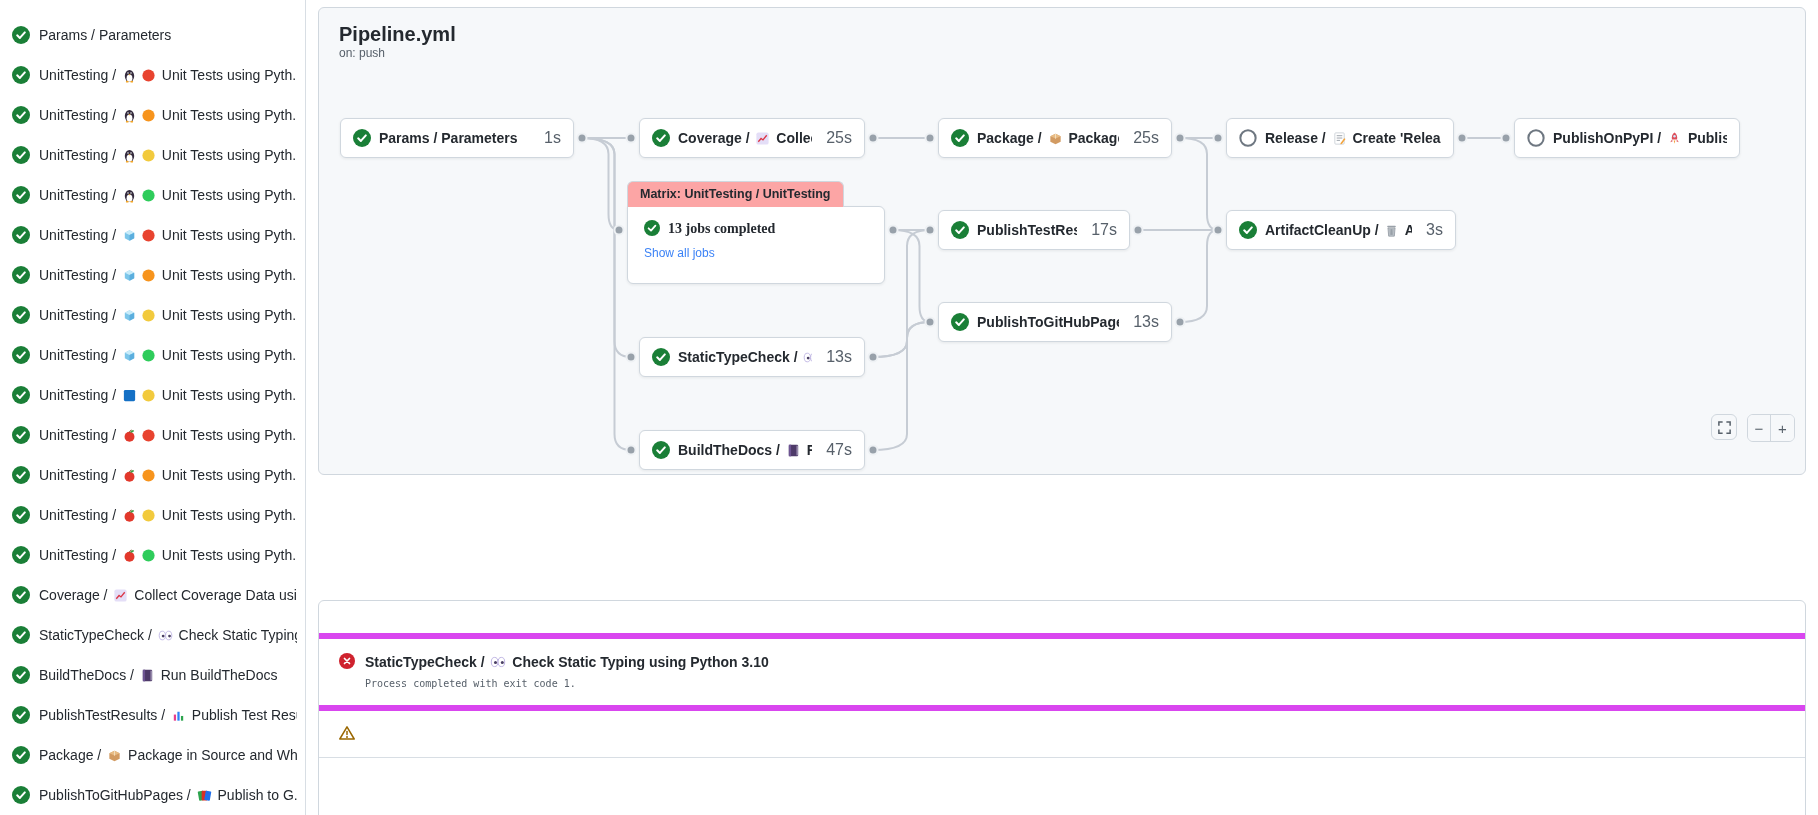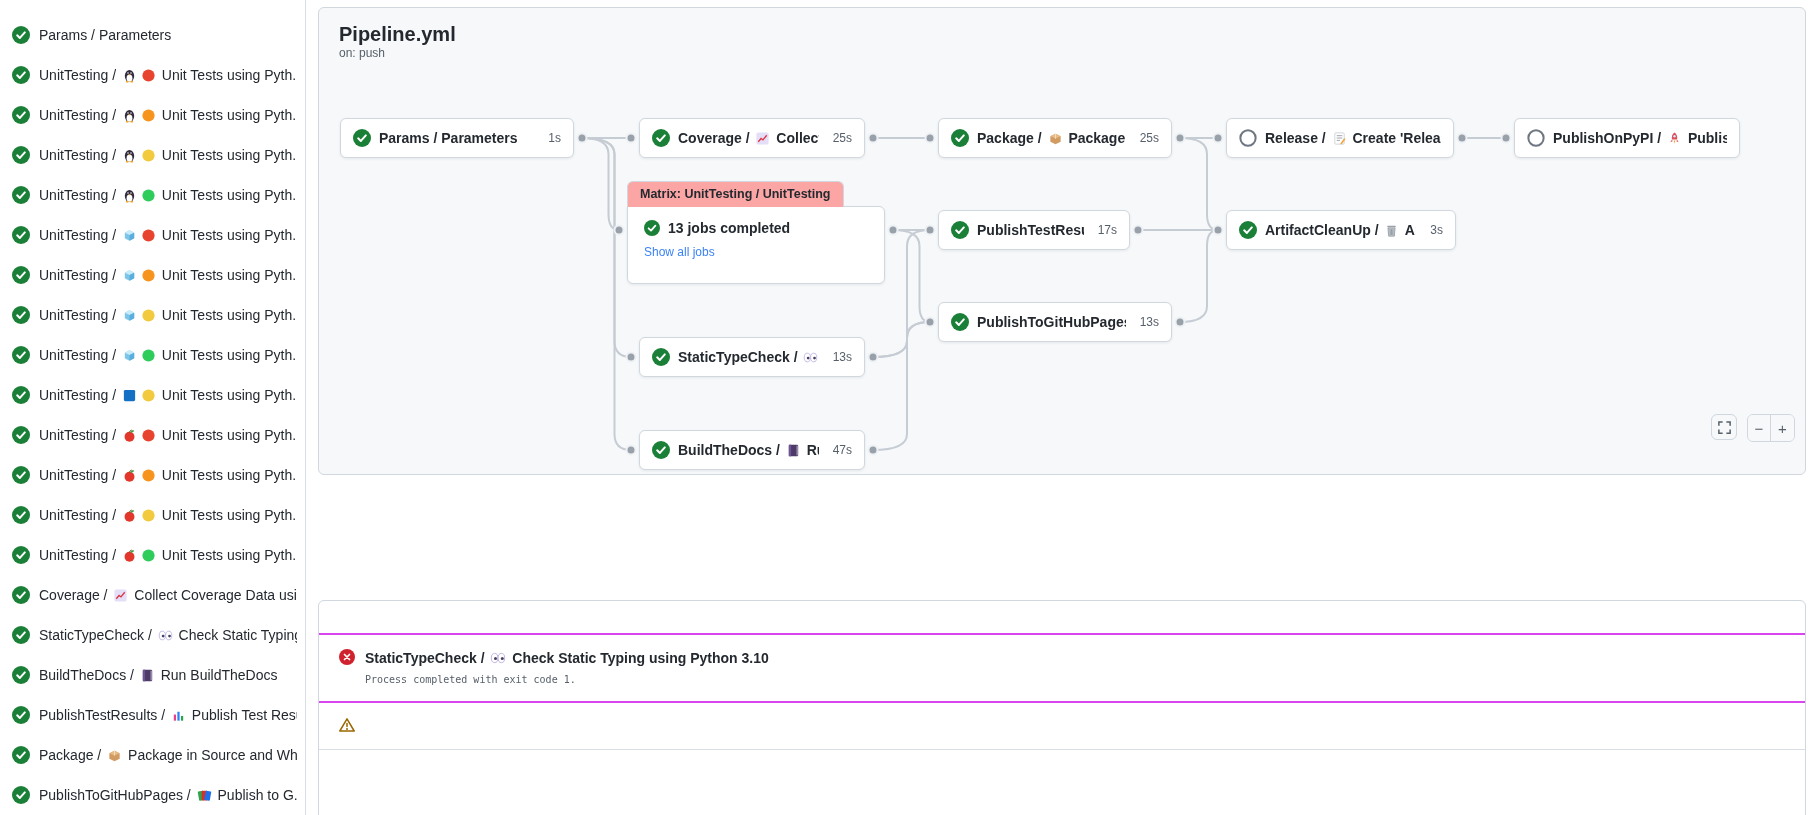--- a/index.html
+++ b/index.html
@@ -20,46 +20,46 @@
   .graph-header{position:absolute;left:0;top:0;padding:15px 20px;z-index:2;}
   .graph-header h2{margin:0;font-size:20px;font-weight:700;}
   .trigger{font-size:12px;color:#57606a;}
   svg.edges{position:absolute;left:0;top:0;width:1488px;height:578px;z-index:0;pointer-events:none;}
   svg.edges path{fill:none;stroke:#c6ccd4;stroke-width:2;}
   svg.edges circle{fill:#98a1aa;stroke:#eef1f4;stroke-width:2;}
   .node{position:absolute;height:40px;box-sizing:border-box;display:flex;align-items:center;gap:8px;
     padding:0 12px;background:#fff;border:1px solid #d0d7de;border-radius:6px;z-index:1;cursor:pointer;
     box-shadow:0 1px 3px rgba(31,35,40,.08);font-size:14px;font-weight:700;}
   .node-text{white-space:nowrap;overflow:hidden;flex:1;min-width:0;}
-  .dur{margin-left:auto;padding-left:6px;color:#57606a;font-size:12px;font-weight:400;}
+  .dur{margin-left:auto;padding-left:6px;color:#57606a;font-size:16px;font-weight:400;}
   
   .matrix{position:absolute;z-index:1;}
   .matrix-tab{display:inline-block;position:relative;z-index:2;background:#fca5a5;border:1px solid #d0d7de;
     border-bottom:none;border-radius:6px 6px 0 0;padding:5px 12px 6px;font-size:12.5px;font-weight:700;cursor:pointer;}
   .matrix-body{margin-top:-1px;width:258px;height:78px;box-sizing:border-box;background:#fff;
     border:1px solid #d0d7de;border-radius:0 6px 6px 6px;box-shadow:0 1px 3px rgba(31,35,40,.08);
     padding:13px 16px;cursor:pointer;}
-  .matrix-summary{display:flex;align-items:flex-start;gap:8px;font-size:14px;font-weight:700;}
+  .matrix-summary{display:flex;align-items:flex-end;gap:8px;font-size:14px;font-weight:700;font-family:Liberation Serif, serif;}
   .matrix-summary .icn svg{width:16px;height:16px;}
   .matrix-link{display:block;margin-top:9px;font-size:12px;color:#3b82f6;text-decoration:none;cursor:pointer;}
   
   .zoom-controls{position:absolute;right:10px;bottom:32px;display:flex;gap:10px;z-index:3;}
   .zc-btn{width:26px;height:26px;box-sizing:border-box;background:#f6f8fa;border:1px solid #d0d7de;
     border-radius:6px;display:flex;align-items:center;justify-content:center;cursor:pointer;
     font-size:15px;color:#57606a;padding:0;}
   .zc-group{display:flex;border:1px solid #d0d7de;border-radius:6px;overflow:hidden;}
   .zc-group .zc-btn{border:none;border-radius:0;width:23px;}
   .zc-group .zc-btn:first-child{border-right:1px solid #d0d7de;}
   
   .annotations-card{position:absolute;left:318px;top:600px;width:1488px;height:260px;background:#fff;
     border:1px solid #d0d7de;border-radius:6px;box-sizing:border-box;overflow:hidden;}
   .ann-header{padding:18px 20px 14px;}
   .ann-header h3{margin:0;font-size:16px;font-weight:700;}
   .ann-summary{margin-top:5px;font-size:12px;color:#57606a;}
-  .ann-row{border-top:2px solid #d946ef;padding:14px 20px 16px;display:flex;gap:10px;}
+  .ann-row{border-top:6px solid #d946ef;padding:14px 20px 16px;display:flex;gap:10px;}
   .ann-row:last-child{border-bottom:1px solid #d8dee4;}
   .ann-row .icn svg{width:16px;height:16px;}
   .ann-title{font-size:14px;font-weight:700;color:#24292f;text-decoration:none;cursor:pointer;}
   .ann-msg{margin-top:7px;font-size:10px;color:#57606a;font-family:"DejaVu Sans Mono","Liberation Mono",monospace;}
 </style>
 </head>
 <body>
 
 <aside class="sidebar" id="sidebar">
     <a class="sb-row">

